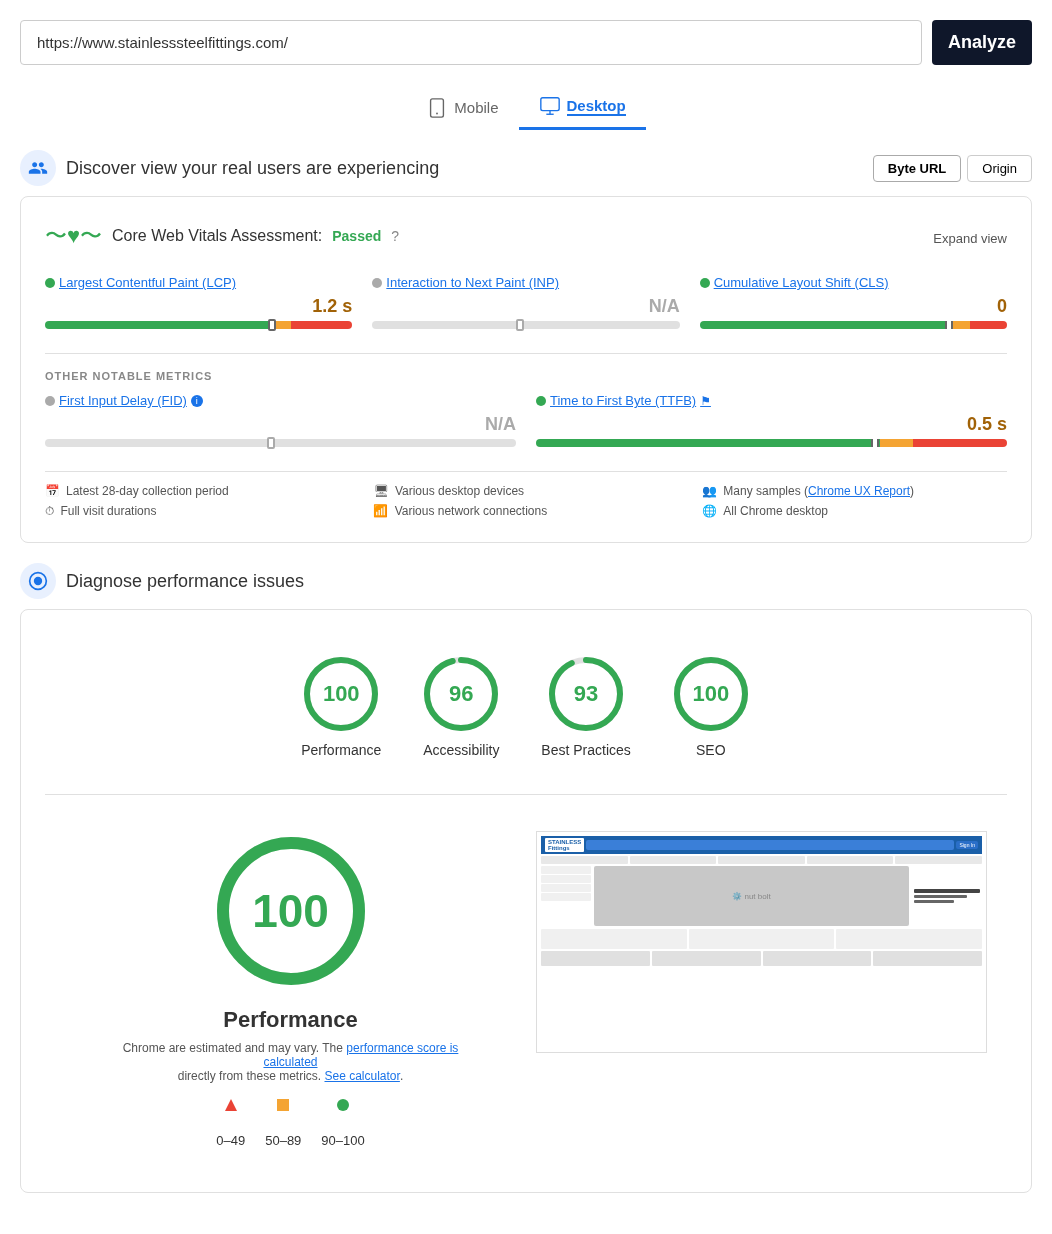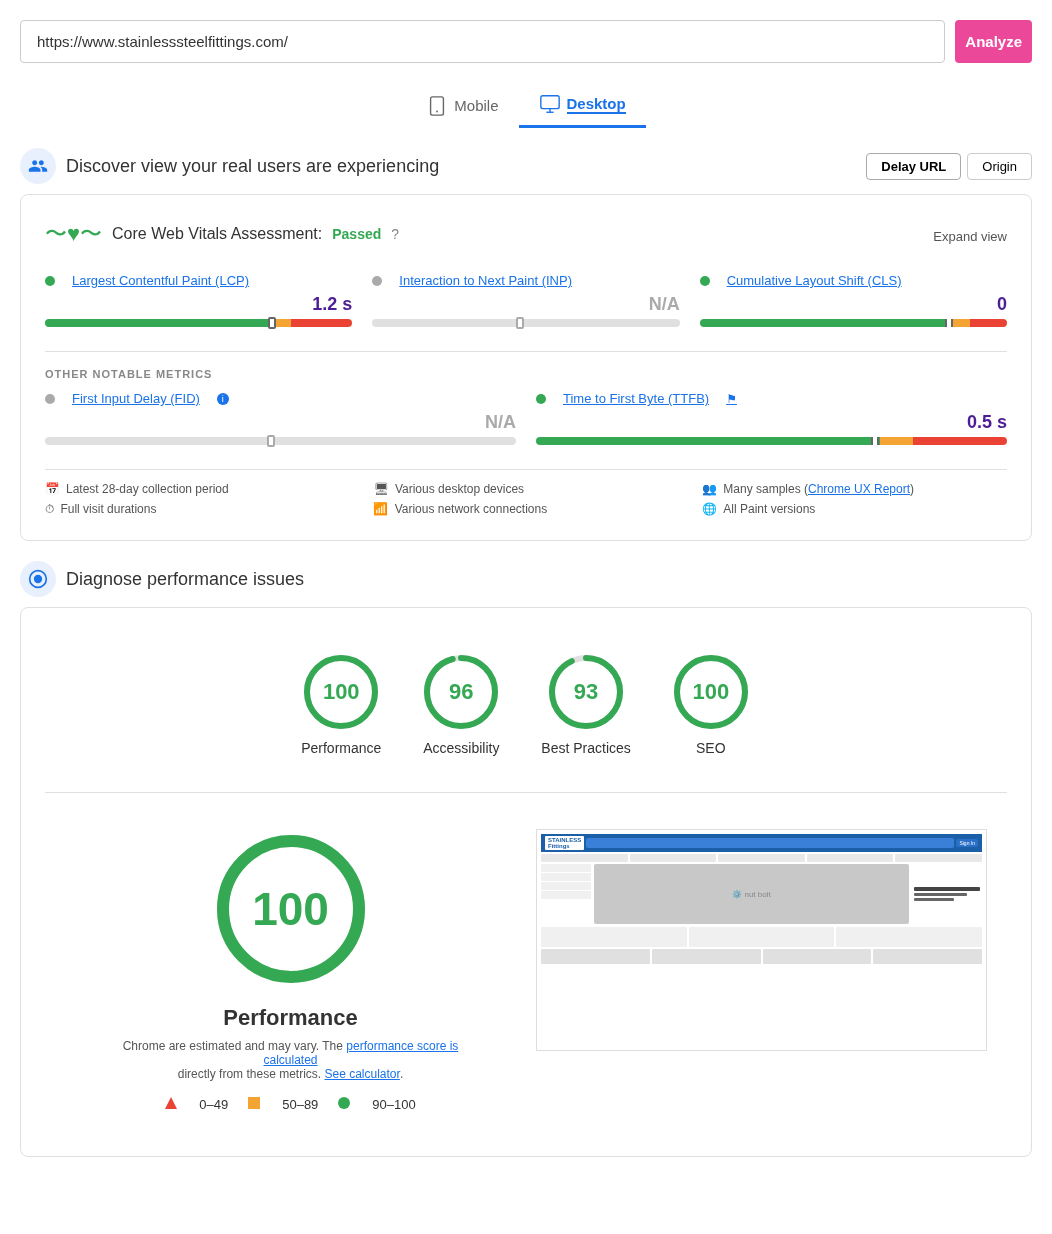--- a/index.html
+++ b/index.html
@@ -2,21 +2,21 @@
 <html><head>
   <meta charset="utf-8">
   <style>
     * { box-sizing: border-box; margin: 0; padding: 0; }
     body { font-family: Arial, sans-serif; background: #fff; color: #333; font-size: 14px; }
     .page { max-width: 1052px; margin: 0 auto; padding: 20px; }
 
     
     .url-bar { display: flex; gap: 10px; margin-bottom: 20px; }
     .url-input { flex: 1; padding: 12px 16px; border: 1px solid #ccc; border-radius: 4px; font-size: 15px; color: #333; }
-    .analyze-btn { background: #ec4899; color: #fff; border: none; border-radius: 4px; padding: 12px 10px; font-size: 15px; font-weight: bold; cursor: pointer; }
+    .analyze-btn { background: #0f172a; color: #fff; border: none; border-radius: 4px; padding: 12px 16px; font-size: 18px; font-weight: bold; cursor: pointer; }
 
     
     .device-toggle { display: flex; justify-content: center; align-items: center; gap: 0; margin-bottom: 20px; }
     .device-btn { display: flex; align-items: center; gap: 6px; padding: 10px 20px; border: none; background: transparent; font-size: 15px; cursor: pointer; color: #666; }
     .device-btn.active { color: #1a73e8; border-bottom: 3px solid #1a73e8; font-weight: bold; text-align: center; }
     .device-btn svg { width: 22px; height: 22px; }
 
     
     .section-header { display: flex; align-items: center; gap: 10px; margin-bottom: 10px; }
     .section-icon { width: 36px; height: 36px; border-radius: 50%; background: #e8f0fe; display: flex; align-items: center; justify-content: center; }
@@ -26,25 +26,25 @@
     .card { border: 1px solid #e0e0e0; border-radius: 8px; padding: 24px; margin-bottom: 20px; }
 
     
     .cwv-header { display: flex; align-items: center; gap: 10px; margin-bottom: 16px; }
     .cwv-title { font-size: 16px; font-weight: 500; }
     .cwv-passed { color: #34a853; font-weight: bold; }
     .expand-view { text-align: right; color: #555; font-size: 13px; cursor: pointer; margin-bottom: 12px; }
 
     .metrics-row { display: flex; gap: 20px; margin-bottom: 20px; }
     .metric-item { flex: 1; }
-    .metric-label { font-size: 13px; color: #1a73e8; text-decoration: underline; cursor: pointer; display: flex; align-items: center; gap: 17px; margin-bottom: 6px; }
+    .metric-label { font-size: 13px; color: #1a73e8; text-decoration: underline; cursor: pointer; display: flex; align-items: center; gap: 4px; margin-bottom: 6px; }
     .metric-label .dot { width: 10px; height: 10px; border-radius: 50%; display: inline-block; }
     .metric-label .dot.green { background: #34a853; }
     .metric-label .dot.gray { background: #aaa; }
-    .metric-value { font-size: 18px; font-weight: bold; color: #4c1d95; text-align: right; margin-bottom: 4px; }
+    .metric-value { font-size: 18px; font-weight: bold; color: #a16207; text-align: right; margin-bottom: 4px; }
     .metric-value.na { color: #aaa; }
 
     .separator { border: none; border-top: 1px solid #e0e0e0; margin: 16px 0; }
     .other-metrics-label { font-size: 11px; font-weight: bold; color: #888; letter-spacing: 1px; margin-bottom: 11px; }
 
     .info-row { display: flex; gap: 24px; flex-wrap: wrap; padding-top: 12px; border-top: 1px solid #e0e0e0; margin-top: 12px; }
     .info-item { display: flex; align-items: center; gap: 6px; font-size: 12px; color: #555; }
 
     
     .scores-row { display: flex; justify-content: center; gap: 40px; padding: 20px 0; flex-wrap: wrap; }
@@ -63,21 +63,21 @@
     .perf-name { font-size: 22px; font-weight: bold; margin-bottom: 8px; }
     .perf-desc { font-size: 12px; color: #555; text-align: center; max-width: 340px; }
     .perf-desc a { color: #1a73e8; }
 
     .perf-right { flex: 1; }
     .screenshot-preview { border: 1px solid #ddd; border-radius: 0; overflow: hidden; background: #f5f5f5; width: 100%; }
     .screenshot-inner { background: #e8eaf6; height: 220px; display: flex; align-items: center; justify-content: center; overflow: hidden; }
 
     
     .legend-row { display: flex; align-items: center; gap: 20px; margin-top: 16px; font-size: 13px; }
-    .legend-item { display: flex; align-items: flex-start; gap: 22px; }
+    .legend-item { display: flex; align-items: center; gap: 22px; flex-direction: column; }
 
     .url-section { display: flex; justify-content: flex-end; gap: 6px; }
     .url-btn { padding: 5px 14px; border: 1px solid #ccc; border-radius: 4px; font-size: 13px; cursor: pointer; background: #fff; }
     .url-btn.active { background: #fff; font-weight: bold; border-color: #aaa; }
 
     .cwv-row-top { display: flex; align-items: center; justify-content: space-between; margin-bottom: 8px; }
     .question-icon { color: #888; font-size: 14px; cursor: pointer; }
   </style>
 </head>
 <body>
@@ -109,21 +109,21 @@
 
   <div class="section-header">
     <div class="section-icon">
       <svg width="20" height="20" viewBox="0 0 24 24" fill="#1a73e8">
           <path d="M16 11c1.66 0 2.99-1.34 2.99-3S17.66 5 16 5c-1.66 0-3 1.34-3 3s1.34 3 3 3zm-8 0c1.66 0 2.99-1.34 2.99-3S9.66 5 8 5C6.34 5 5 6.34 5 8s1.34 3 3 3zm0 2c-2.33 0-7 1.17-7 3.5V19h14v-2.5c0-2.33-4.67-3.5-7-3.5zm8 0c-.29 0-.62.02-.97.05 1.16.84 1.97 1.97 1.97 3.45V19h6v-2.5c0-2.33-4.67-3.5-7-3.5z"></path>
         </svg>
     </div>
     <span class="section-title">Discover view your real users are experiencing</span>
     <div style="flex:1"></div>
     <div class="url-section">
-      <button class="url-btn active">Delay URL</button>
+      <button class="url-btn active">Byte URL</button>
       <button class="url-btn">Origin</button>
     </div>
   </div>
 
   <div class="card">
     <div class="cwv-row-top">
       <div class="cwv-header">
         <span style="color:#34a853; font-size:22px;">〜♥〜</span>
         <span class="cwv-title">Core Web Vitals Assessment:</span>
         <span class="cwv-passed">Passed</span>
@@ -231,21 +231,21 @@
           <span>Various network connections</span>
         </div>
       </div>
       <div style="flex:1; display:flex; flex-direction:column; gap:6px;">
         <div class="info-item">
           <span>👥</span>
           <span>Many samples (<a href="#" style="color:#1a73e8;">Chrome UX Report</a>)</span>
         </div>
         <div class="info-item">
           <span>🌐</span>
-          <span>All Paint versions</span>
+          <span>All Chrome desktop</span>
         </div>
       </div>
     </div>
   </div>
 
   <div class="section-header">
     <div class="section-icon" style="background:#e8f0fe;">
       <svg width="20" height="20" viewBox="0 0 24 24" fill="#1a73e8">
           <circle cx="12" cy="12" r="10" stroke="#1a73e8" stroke-width="2" fill="none"></circle>
           <circle cx="12" cy="12" r="5" fill="#1a73e8"></circle>

